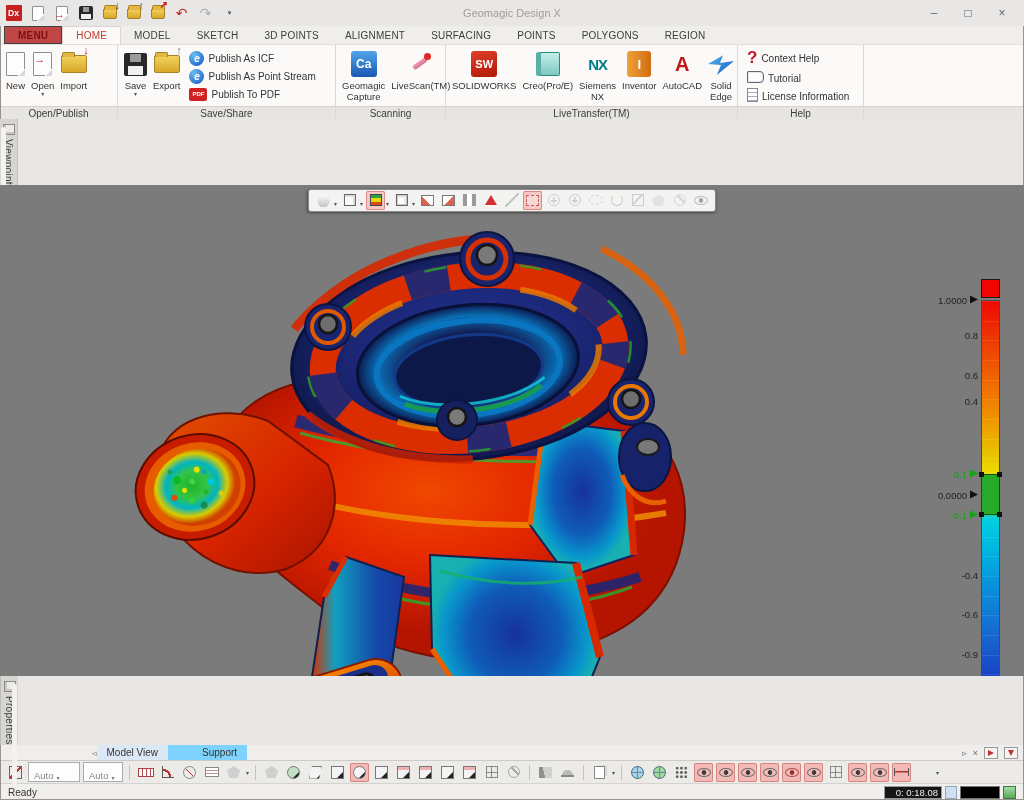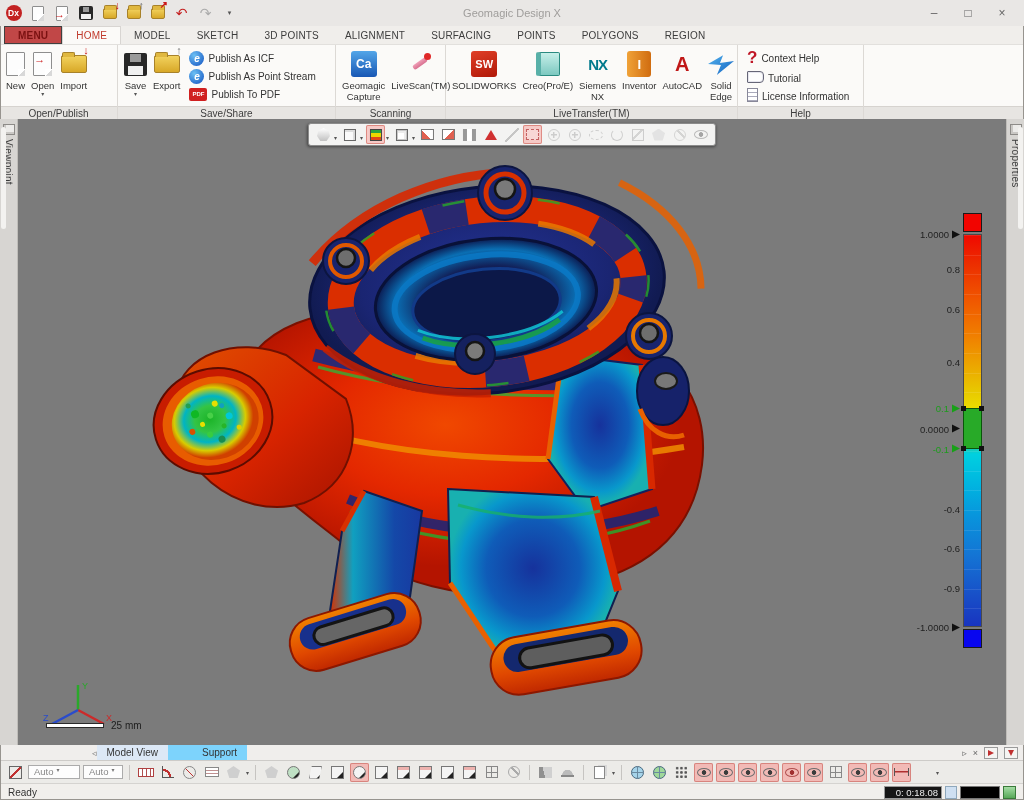--- a/index.html
+++ b/index.html
@@ -30,21 +30,21 @@
   .ric { height:30px; display:flex; align-items:center; justify-content:center; position:relative; margin-top:2px; }
   .rlabel { font-size:9.5px; color:#333; text-align:center; line-height:1.12; white-space:pre-line; margin-top:2px; }
   .rcaret { font-size:6px; color:#555; line-height:5px; }
   .rmenu { display:flex; flex-direction:column; justify-content:center; gap:3px; margin-left:6px; height:58px; }
   .rmenu-item { display:flex; align-items:center; gap:4px; font-size:10px; color:#333; white-space:nowrap; }
   .rfill { flex:1; display:flex; flex-direction:column; }
   .rfill .sp { height:61px; } 
 
   
   .b { display:inline-flex; align-items:center; justify-content:center; font-weight:bold; color:#fff; border-radius:3px; }
-  .bdx { width:16px; height:16px; background:#c32222; font-size:8.5px; border-radius:8px; }
+  .bdx { width:16px; height:16px; background:#c32222; font-size:8.5px; border-radius:1px; }
   .bca { width:26px; height:26px; background:linear-gradient(#53a6e8,#1857b4); font-size:12px; }
   .bsw { width:26px; height:26px; background:linear-gradient(160deg,#e04028,#b01808); font-size:11px; }
   .bnx { color:#00798c; font-size:15px; font-weight:bold; letter-spacing:-1px; }
   .binv { width:24px; height:26px; background:linear-gradient(90deg,#f0a238,#d06c10); font-size:13px; }
   .bacad { color:#c01818; font-size:20px; font-weight:bold; }
   .be { width:15px; height:15px; border-radius:50%; background:radial-gradient(circle at 35% 30%,#6cc0f4,#1050c0); font-size:10px; font-style:italic; }
   .bpdf { width:18px; height:13px; background:#d02020; font-size:6px; border-radius:2px; }
   .bq { color:#c01828; font-size:17px; font-weight:bold; }
   .ip { width:19px; height:24px; background:#fdfdfd; border:1px solid #8e8e8e; border-radius:1px; position:relative; display:inline-block; }
   .ip::after { content:""; position:absolute; right:-1px; bottom:-1px; width:7px; height:7px; background:linear-gradient(315deg,#d8d8d8 49%,#fff 50%); }
@@ -62,21 +62,21 @@
   .iwand { width:22px; height:22px; position:relative; display:inline-block; }
   .iwand::before { content:""; position:absolute; left:2px; top:8px; width:16px; height:5px; background:linear-gradient(#f0a0b8,#d87090); border-radius:2px; transform:rotate(-35deg); }
   .iwand::after { content:""; position:absolute; right:1px; top:0; width:7px; height:7px; border-radius:50%; background:#e02828; }
   .ise { width:26px; height:24px; background:linear-gradient(140deg,#58b8f0,#1060c0); clip-path:polygon(0 50%, 58% 14%, 46% 46%, 100% 38%, 34% 96%, 50% 54%); display:inline-block; }
   .ov { position:absolute; font-weight:bold; line-height:1; pointer-events:none; }
   .red { color:#cc1818; } .gray { color:#9a9a9a; }
   .u-undo { color:#c42020; font-size:14px; } .u-redo { color:#ababab; font-size:14px; }
   .qcaret { color:#555; font-size:7px; }
 
   
-  .main { height:626px; display:flex; }
+  .main { height:626px; display:flex;flex-direction:column; }
   .sidepanel { width:18px; background:#d7d5d2; position:relative; display:flex; flex-direction:column; align-items:center; }
   .sidepanel.l { border-right:1px solid #bfbdb9; }
   .sidepanel.r { border-left:1px solid #bfbdb9; }
   .panel-strip { position:absolute; top:8px; width:5px; height:102px; background:#f3f2f0; border-radius:3px; }
   .sidepanel.l .panel-strip { left:1px; } .sidepanel.r .panel-strip { right:1px; }
   .panel-ic { width:12px; height:11px; margin-top:5px; background:#ecebe9; border:1px solid #8d8b88; box-shadow:inset 2px -2px 0 #c9c7c4; }
   .panel-label { writing-mode:vertical-rl; font-size:10px; color:#3b3b3b; margin-top:4px; letter-spacing:.3px; }
   .viewport { flex:1; position:relative; background:#7b7b7b; overflow:hidden; }
 
   
@@ -152,21 +152,21 @@
   .btabs-right { margin-left:auto; display:flex; align-items:center; gap:6px; padding-right:6px; }
   .btabs-right .g { color:#666; font-size:9px; }
   .redbtn { width:14px; height:12px; background:#f5f4f2; border:1px solid #9a9a9a; display:flex; align-items:center; justify-content:center; }
   .tri-r { width:0; height:0; border-top:3.5px solid transparent; border-bottom:3.5px solid transparent; border-left:6px solid #c03030; }
   .tri-d { width:0; height:0; border-left:3.5px solid transparent; border-right:3.5px solid transparent; border-top:6px solid #c03030; }
 
   
   .btoolbar { height:23px; display:flex; align-items:center; gap:3px; background:#ecebe8; border-top:1px solid #cdcbc8; padding:0 6px; }
   .bt-btn { width:19px; height:19px; display:flex; align-items:center; justify-content:center; border-radius:2px; flex:0 0 auto; }
   .bt-btn.on { background:#f2bab6; box-shadow:inset 0 0 0 1px #d8847e; }
-  .bt-sel { height:14px; background:#fdfdfd; border:1px solid #ababab; display:flex; align-items:flex-start; font-size:9.5px; color:#888; padding:0 2px 0 5px; gap:3px; overflow:hidden; flex:0 0 auto; }
+  .bt-sel { height:20px; background:#fdfdfd; border:1px solid #ababab; display:flex; align-items:flex-end; font-size:9.5px; color:#888; padding:0 2px 0 5px; gap:3px; overflow:hidden; flex:0 0 auto; }
   .bt-sel .cv { font-size:6px; color:#777; }
   .sep { width:1px; height:15px; background:#c6c4c1; margin:0 3px; flex:0 0 auto; }
   .bt-caret { font-size:6px; color:#555; }
 
   
   .statusbar { height:17px; display:flex; align-items:center; background:#f1efec; border-top:1px solid #d5d3d0; padding:0 8px; font-size:10px; color:#333; }
   .sb-right { margin-left:auto; display:flex; align-items:center; gap:3px; }
   .t-box { width:58px; height:13px; background:#161616; border:1px solid #9a9a9a; color:#ececec; font-size:9.5px; display:flex; align-items:center; justify-content:flex-end; padding:0 3px; }
   .t-caret { width:12px; height:13px; background:#cfe0f2; border:1px solid #8fa8bc; display:flex; align-items:center; justify-content:center; font-size:6px; color:#357; }
   .t-black { width:40px; height:13px; background:#000; border:1px solid #777; }
@@ -608,21 +608,21 @@
         <div class="cs-lab" style="top: 0px;">
               <span>1.0000</span>
               <span class="mk mk-b"></span>
             </div>
             <div class="cs-lab" style="top: 34.977px;">
               <span>0.8</span>
             </div>
             <div class="cs-lab" style="top: 74.67px;">
               <span>0.6</span>
             </div>
-            <div class="cs-lab" style="top: 128px;">
+            <div class="cs-lab" style="top: 101px;">
               <span>0.4</span>
             </div>
             <div class="cs-lab" style="top: 174.099px;">
               <span style="color: rgb(28, 156, 28);">0.1</span>
               <span class="mk mk-g"></span>
             </div>
             <div class="cs-lab" style="top: 194.928px;">
               <span>0.0000</span>
               <span class="mk mk-b"></span>
             </div>

